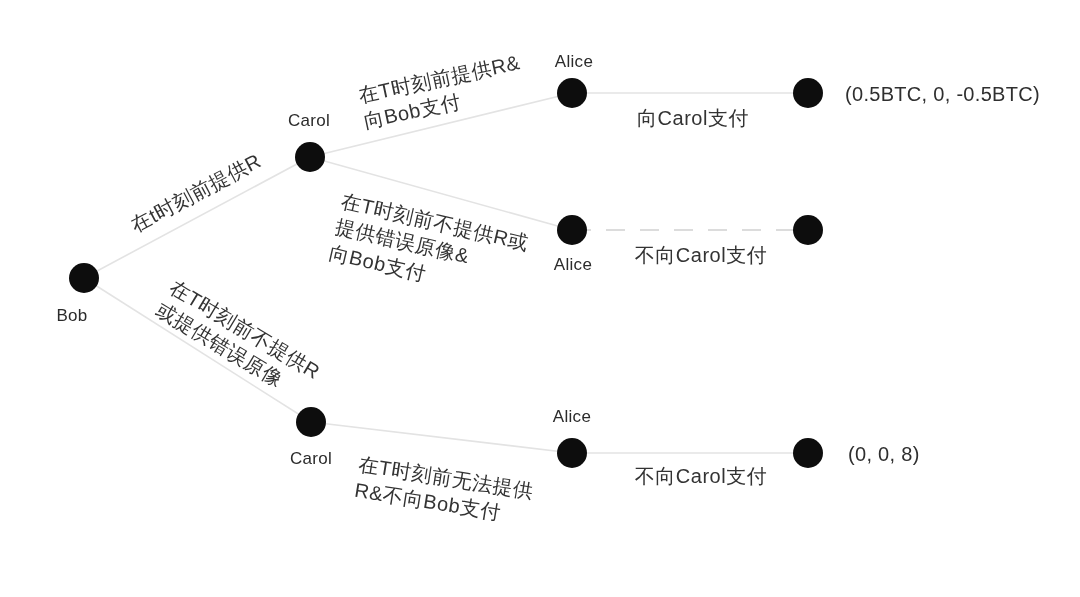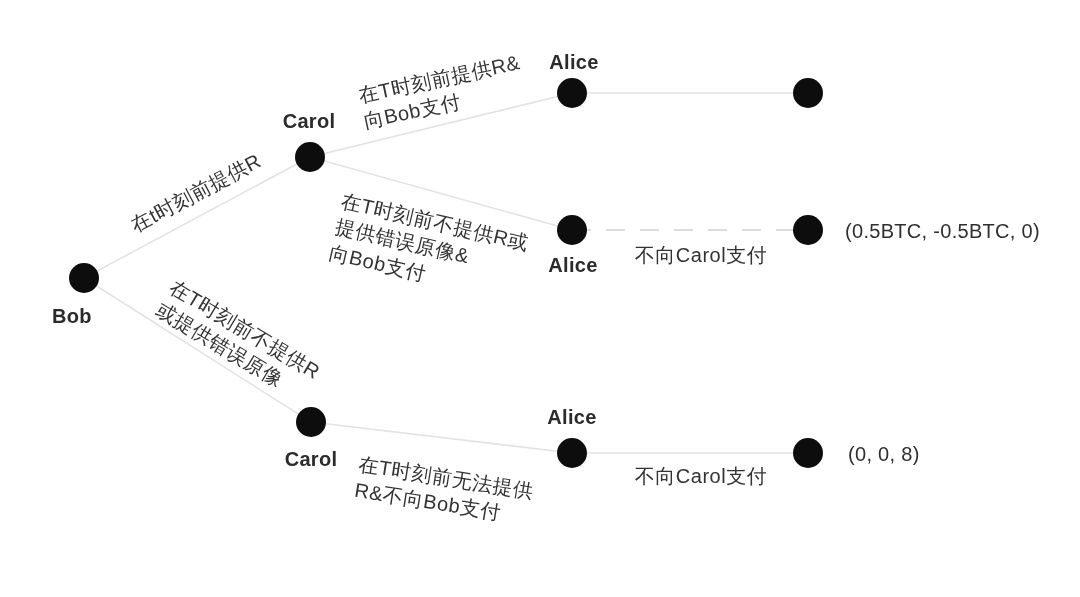--- a/index.html
+++ b/index.html
@@ -13,24 +13,23 @@
   #edges{position:absolute;left:0;top:0;width:1080px;height:597px;}
   .node{
     position:absolute;
     width:30px;height:30px;border-radius:50%;
     background:#0d0d0d;
     transform:translate(-50%,-50%);
   }
   .player-label{
     position:absolute;
     transform:translate(-50%,-50%);
-    font-size:20px;color:#2b2b2b;
+    font-size:17px;color:#2b2b2b;
     letter-spacing:.3px;
     white-space:nowrap;
-    font-weight:bold;
   }
   .edge-label{
     position:absolute;
     font-size:20px;color:#333333;
     line-height:1.32;
     white-space:pre-line;
     letter-spacing:.5px;
   }
   .edge-label.center-anchor{transform:translate(-50%,-50%);}
   .rot-n28{transform:translate(-50%,-50%) rotate(-28deg);}
@@ -84,19 +83,20 @@
   <div class="edge-label rot-p31" style="left:238px;top:341px">在T时刻前不提供R
 或提供错误原像</div>
   <div class="edge-label rot-n12" style="left:442px;top:92px">在T时刻前提供R&amp;
 向Bob支付</div>
   <div class="edge-label rot-p13" style="left:429px;top:248px">在T时刻前不提供R或
 提供错误原像&amp;
 向Bob支付</div>
   <div class="edge-label rot-p9" style="left:444px;top:491px">在T时刻前无法提供
 R&amp;不向Bob支付</div>
 
+  <div class="edge-label center-anchor" style="left:693px;top:118px">向Carol支付</div>
   <div class="edge-label center-anchor" style="left:701px;top:255px">不向Carol支付</div>
   <div class="edge-label center-anchor" style="left:701px;top:476px">不向Carol支付</div>
 
-  <div class="payoff" style="left:845px;top:231px">(0.5BTC, -0.5BTC, 0)</div>
+  <div class="payoff" style="left:845px;top:94px">(0.5BTC, 0, -0.5BTC)</div>
   <div class="payoff" style="left:848px;top:454px">(0, 0, 8)</div>
 
 </div>
 
 </body></html>

